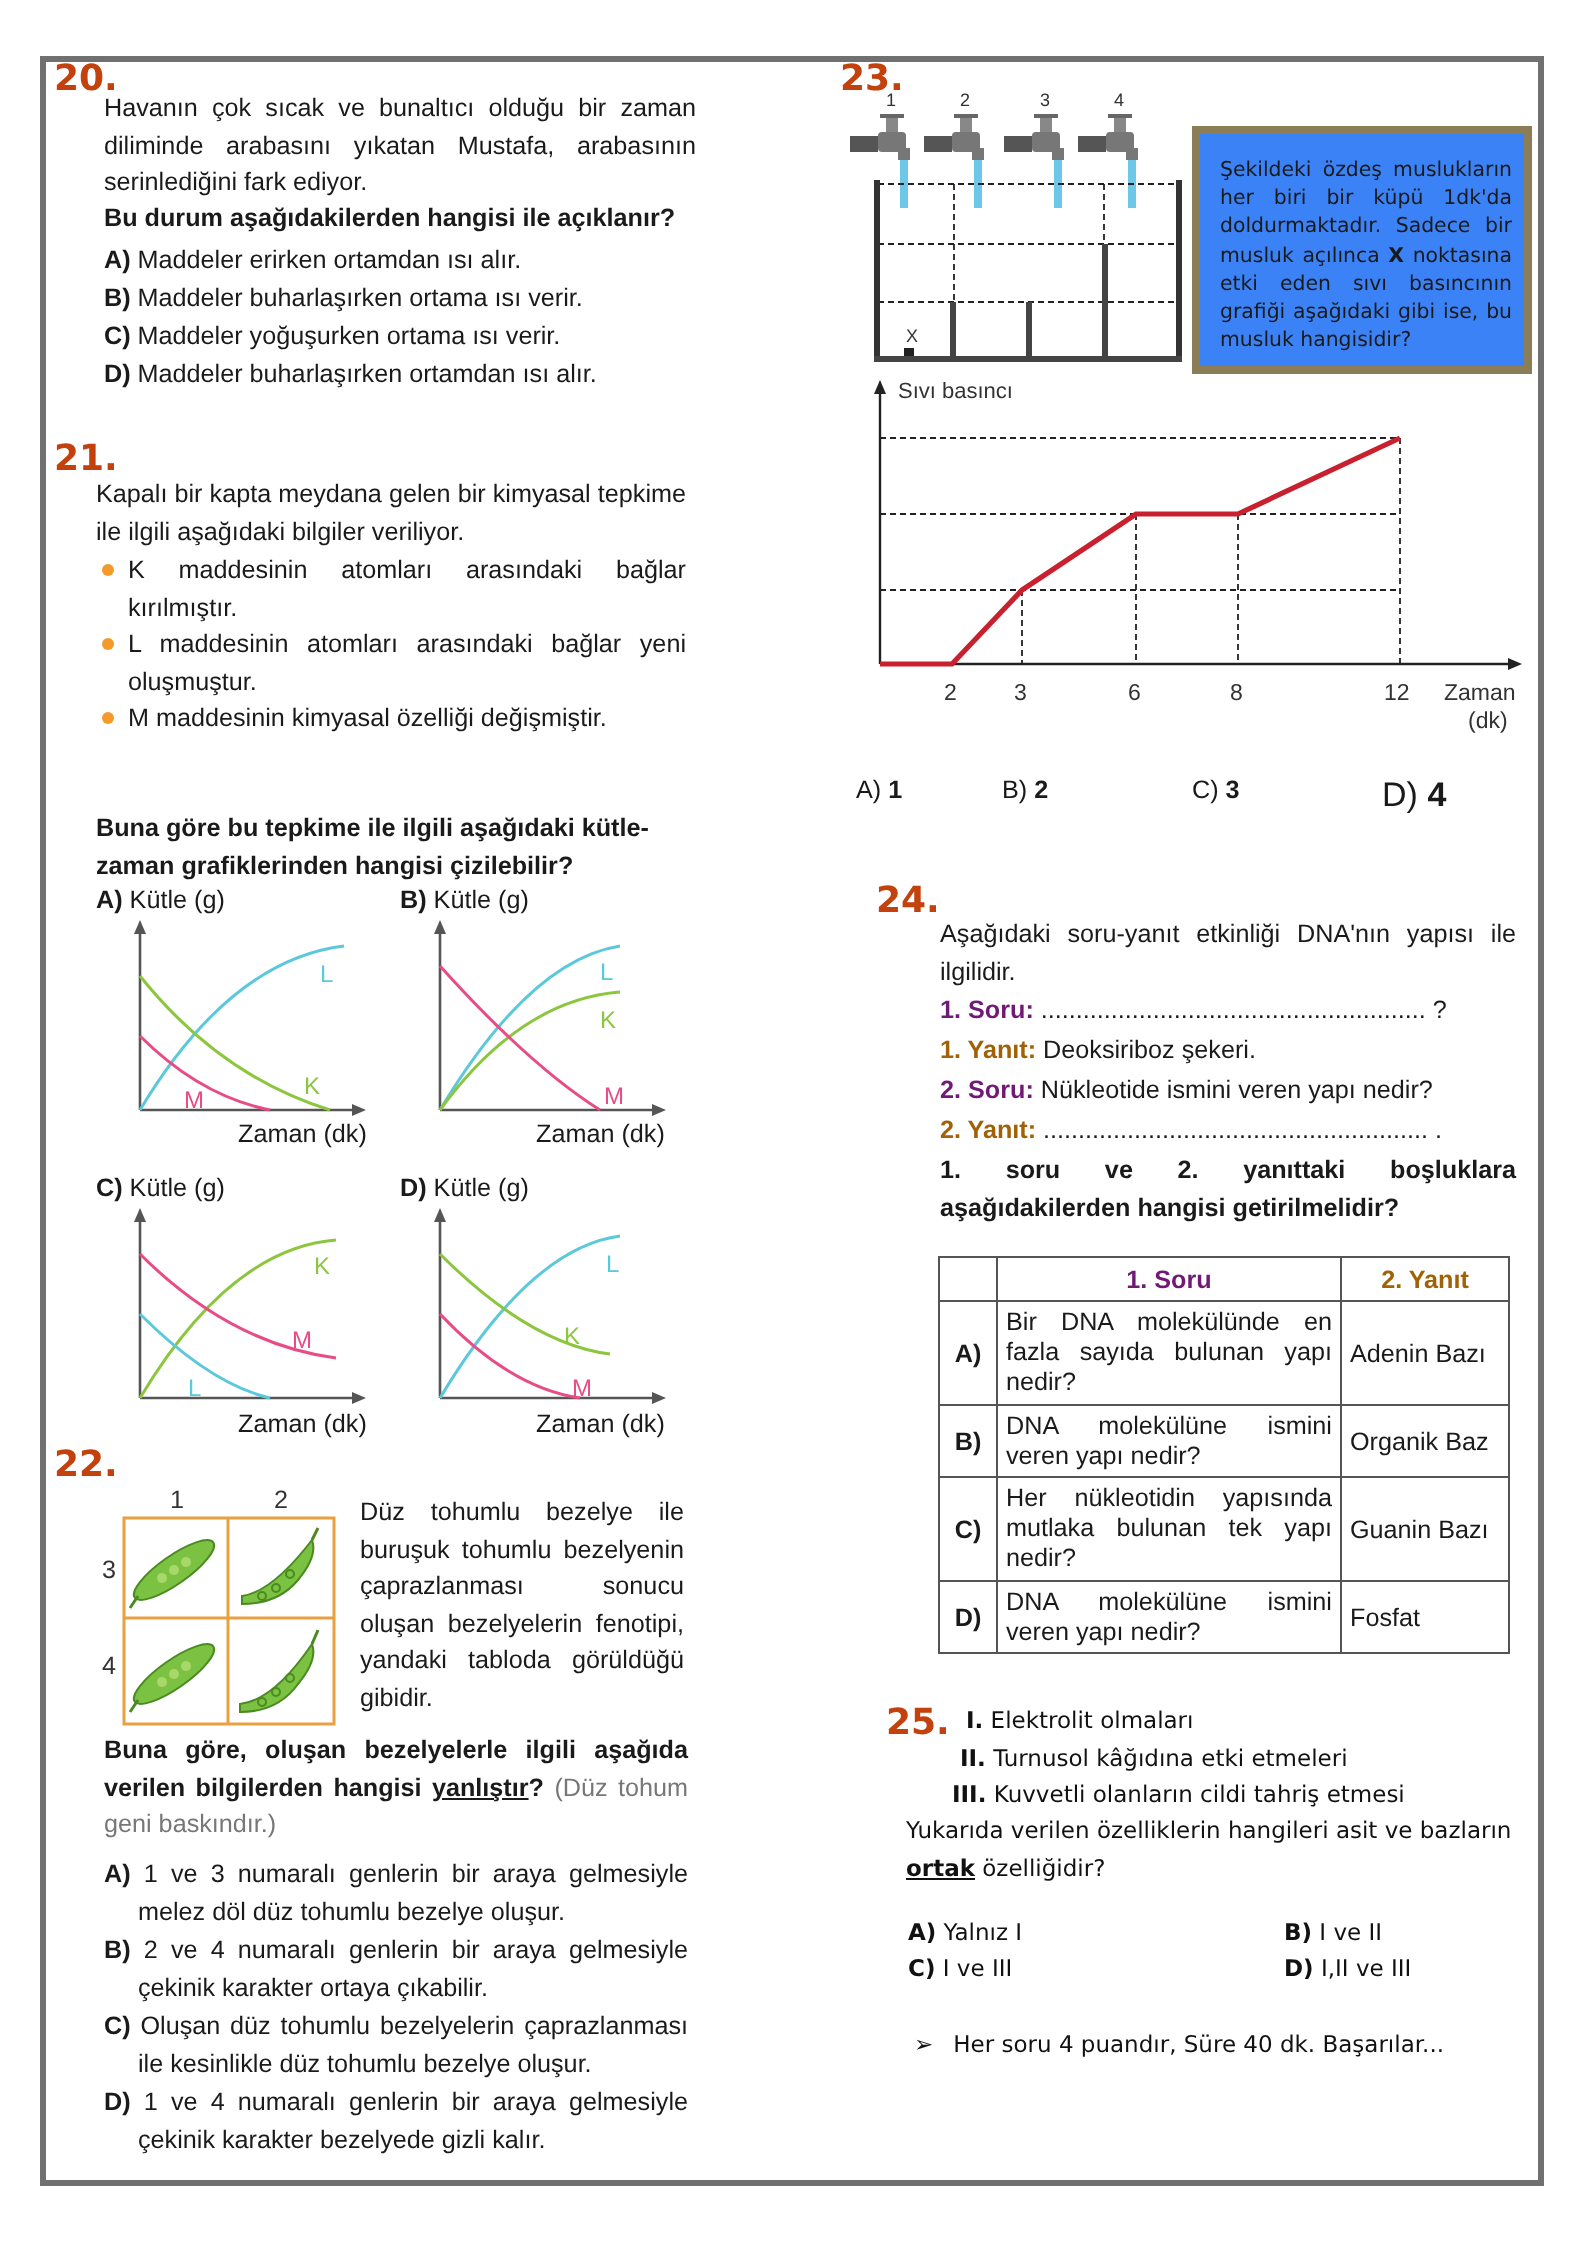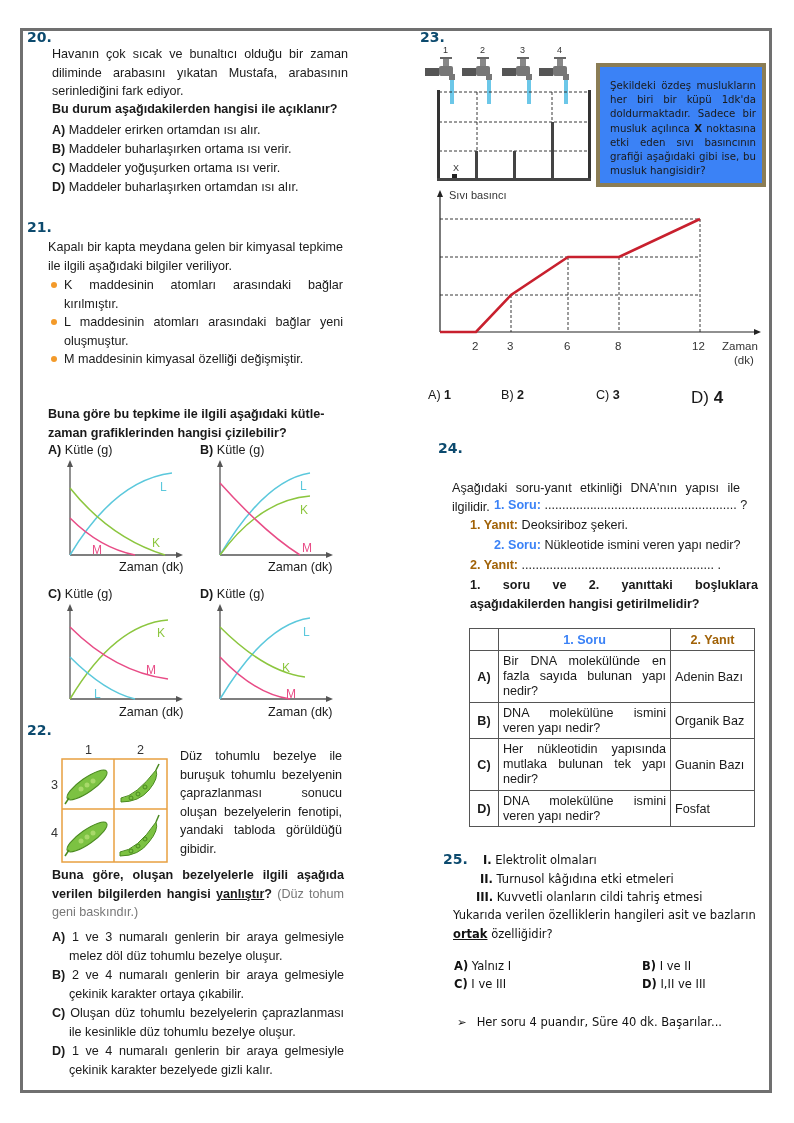--- a/index.html
+++ b/index.html
@@ -1,30 +1,30 @@
 <!DOCTYPE html>
 <html><head>
 <meta charset="utf-8">
 <style>
   * { box-sizing: border-box; margin: 0; padding: 0; }
   body { width: 794px; height: 1123px; background: #fff; position: relative; font-family: "Liberation Sans", sans-serif; color: #1a1a1a; overflow: hidden; }
   .frame { position: absolute; left: 20px; top: 28px; width: 752px; height: 1065px; border: 3px solid #707070; }
   .abs { position: absolute; }
-  .qnum { font-family: "DejaVu Sans", sans-serif; font-weight: bold; font-size: 14px; color: #0c4a6e; }
+  .qnum { font-family: "DejaVu Sans", sans-serif; font-weight: bold; font-size: 18px; color: #c2410c; }
   .txt { font-size: 12.6px; line-height: 18.6px; }
   .just { text-align: justify; }
   .b { font-weight: bold; }
   .opt { font-size: 12.6px; line-height: 19px; }
   .opt .l { font-weight: bold; }
   .bul { position: relative; padding-left: 16px; }
   .bul::before { content: ""; position: absolute; left: 3px; top: 6px; width: 6px; height: 6px; border-radius: 50%; background: #f39a2a; }
   .glabel { font-size: 12.6px; }
   .glabel .l { font-weight: bold; }
   .q25 { font-family: "DejaVu Sans", sans-serif; font-size: 11.5px; line-height: 18.5px; color: #111; }
-  .pink { color: #3b82f6; font-weight: bold; margin-left: 24px; }
+  .pink { color: #701a75; font-weight: bold; }
   .cyan { color: #a16207; font-weight: bold; }
   table.dna { border-collapse: collapse; font-size: 12.6px; }
   table.dna td, table.dna th { border: 1px solid #555; padding: 2px 4px; vertical-align: middle; }
   .infobox { border: 4px solid #8b7d55; background: #3b82f6; font-family: "DejaVu Sans", sans-serif; font-size: 10.2px; line-height: 14.2px; padding: 12px 6px 6px 10px; text-align: justify; }
 </style>
 </head>
 <body>
 
 <div class="frame"></div>
 
@@ -237,21 +237,21 @@
     <text x="297" y="163">Zaman</text>
     <text x="309" y="177">(dk)</text>
   </g>
 </svg>
 <div class="abs" style="left:428px;top:388px;font-size:12.6px;"><span>A)</span> <b>1</b></div>
 <div class="abs" style="left:501px;top:388px;font-size:12.6px;"><span>B)</span> <b>2</b></div>
 <div class="abs" style="left:596px;top:388px;font-size:12.6px;"><span>C)</span> <b>3</b></div>
 <div class="abs" style="left:691px;top:388px;font-size:17px;"><span>D)</span> <b>4</b></div>
 
 <div class="abs qnum" style="left:438px;top:440px;">24.</div>
-<div class="abs txt just" style="left:452px;top:458px;width:288px;margin-top:21px;">Aşağıdaki soru-yanıt etkinliği DNA'nın yapısı ile ilgilidir.</div>
+<div class="abs txt just" style="left:470px;top:458px;width:288px;">Aşağıdaki soru-yanıt etkinliği DNA'nın yapısı ile ilgilidir.</div>
 <div class="abs txt" style="left:470px;top:496px;width:290px;"><span class="pink">1. Soru:</span><span> ....................................................... ?</span></div>
 <div class="abs txt" style="left:470px;top:516px;width:290px;"><span class="cyan">1. Yanıt:</span><span> Deoksiriboz şekeri.</span></div>
 <div class="abs txt" style="left:470px;top:536px;width:290px;"><span class="pink">2. Soru:</span><span> Nükleotide ismini veren yapı nedir?</span></div>
 <div class="abs txt" style="left:470px;top:556px;width:290px;"><span class="cyan">2. Yanıt:</span><span> ....................................................... .</span></div>
 <div class="abs txt b just" style="left:470px;top:576px;width:288px;">1. soru ve 2. yanıttaki boşluklara aşağıdakilerden hangisi getirilmelidir?</div>
 
 <table class="dna abs" style="left:469px;top:628px;width:286px;">
   <tbody>
       <tr style="height:22px;">
     <th style="width:29px;"></th>

